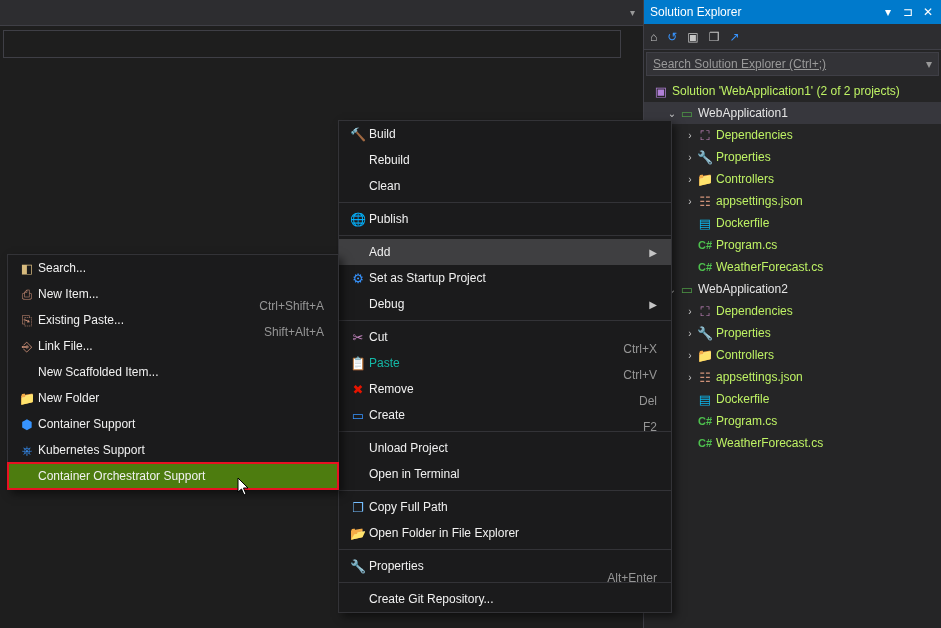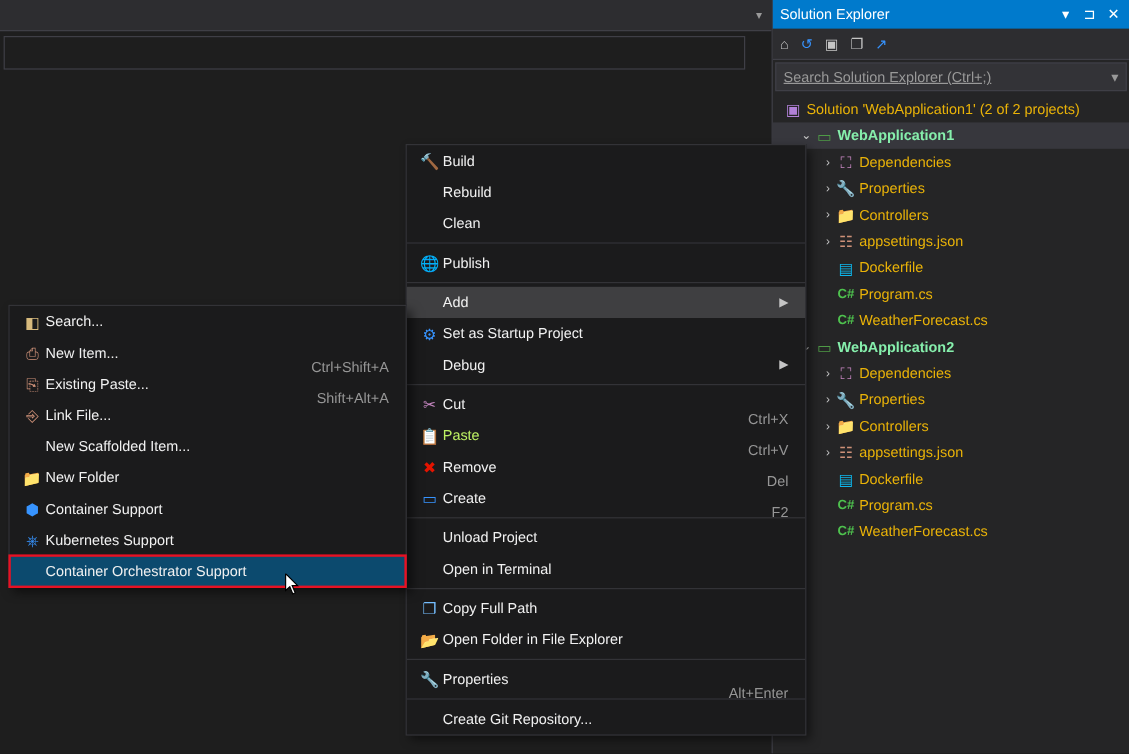--- a/index.html
+++ b/index.html
@@ -12,47 +12,47 @@
   .panel-header-icons { display: flex; gap: 6px; }
   .panel-header-icons span { width: 14px; text-align: center; cursor: pointer; }
   .toolbar { height: 26px; background: #2d2d30; border-bottom: 1px solid #3f3f46; display: flex; align-items: center; padding: 0 6px; gap: 10px; }
   .toolbar .tb-icon { color: #c5c5c5; cursor: pointer; }
   .toolbar .tb-icon.blue { color: #3794ff; }
   .search-box { height: 24px; background: #333337; border: 1px solid #3f3f46; margin: 2px; display: flex; align-items: center; padding: 0 6px; color: #999; }
   .search-box .placeholder { flex: 1; text-decoration: underline; }
   .tree { flex: 1; overflow: auto; padding-top: 2px; }
   .tree-row { display: flex; align-items: center; height: 22px; padding-left: 8px; cursor: pointer; white-space: nowrap; }
   .tree-row.sectionsel { background: #37373d; }
-  .tree-row.bold > .label { font-weight: 700; color: #86efac; }
+  .tree-row.bold > .label { font-weight: 400; color: #e5e5e5; }
   .expander { width: 12px; color: #c5c5c5; font-size: 10px; display: inline-block; text-align: center; }
   .node-icon { width: 18px; display: inline-flex; justify-content: center; align-items: center; margin-right: 2px; }
-  .label { color: #eab308; }
+  .label { color: #bef264; }
   .indent1 { padding-left: 22px; }
   .indent2 { padding-left: 40px; }
 
   
   .editor-bg { position: absolute; left: 0; top: 0; width: 643px; height: 628px; background: #1e1e1e; }
   .editor-top { height: 26px; border-bottom: 1px solid #3f3f46; background: #2d2d30; display:flex; justify-content:flex-end; align-items:center; padding-right:4px; gap:2px;}
   .editor-top .chev { color:#999; font-size:10px; cursor:pointer; padding:2px 4px;}
   .editor-outline { position:absolute; left:3px; top:30px; width:618px; height:28px; border:1px solid #3f3f46; }
 
   
   .ctx { position: absolute; background: #1b1b1c; border: 1px solid #333337; box-shadow: 4px 4px 8px rgba(0,0,0,.5); }
   .ctx-row { display: flex; align-items: center; height: 26px; padding: 0 14px 0 8px; cursor: default; position: relative; }
   .ctx-row.highlight { background: #3f3f41; }
   .ctx-row.disabled { color: #656565; }
   .ctx-row .icon { width: 22px; display: inline-flex; justify-content: center; }
   .ctx-row .text { flex: 1; color: #f1f1f1; }
-  .ctx-row.disabled .text { color: #bef264; }
+  .ctx-row.disabled .text { color: #14b8a6; }
   .ctx-row .shortcut { color: #969696; margin-left: 24px; margin-top: 24px; }
   .ctx-row .sub-arrow { color: #c5c5c5; font-size: 10px; margin-left: 24px; }
   .ctx-sep { height: 1px; background: #333337; margin: 3px 0; }
   .ctx-main { left: 338px; top: 120px; width: 334px; }
   .ctx-sub { left: 7px; top: 254px; width: 332px; }
-  .ctx-sub .ctx-row.boxed { outline: 2px solid #e81123; outline-offset: -1px; background: #0c4a6e; }
+  .ctx-sub .ctx-row.boxed { outline: 2px solid #e81123; outline-offset: -1px; background: #4d7c0f; }
 
   .cursor { position: absolute; left: 237px; top: 478px; width: 14px; height: 18px; pointer-events: none; }
 
   
   .i { font-style: normal; font-size: 13px; line-height: 1; }
   .i.folder { color: #dcb67a; }
   .i.cs { color: #4ec14e; font-size: 11px; font-weight: bold; }
   .i.wrench { color: #a074c4; }
   .i.dock { color: #0db7ed; }
   .i.proj { color: #4e9a46; }

